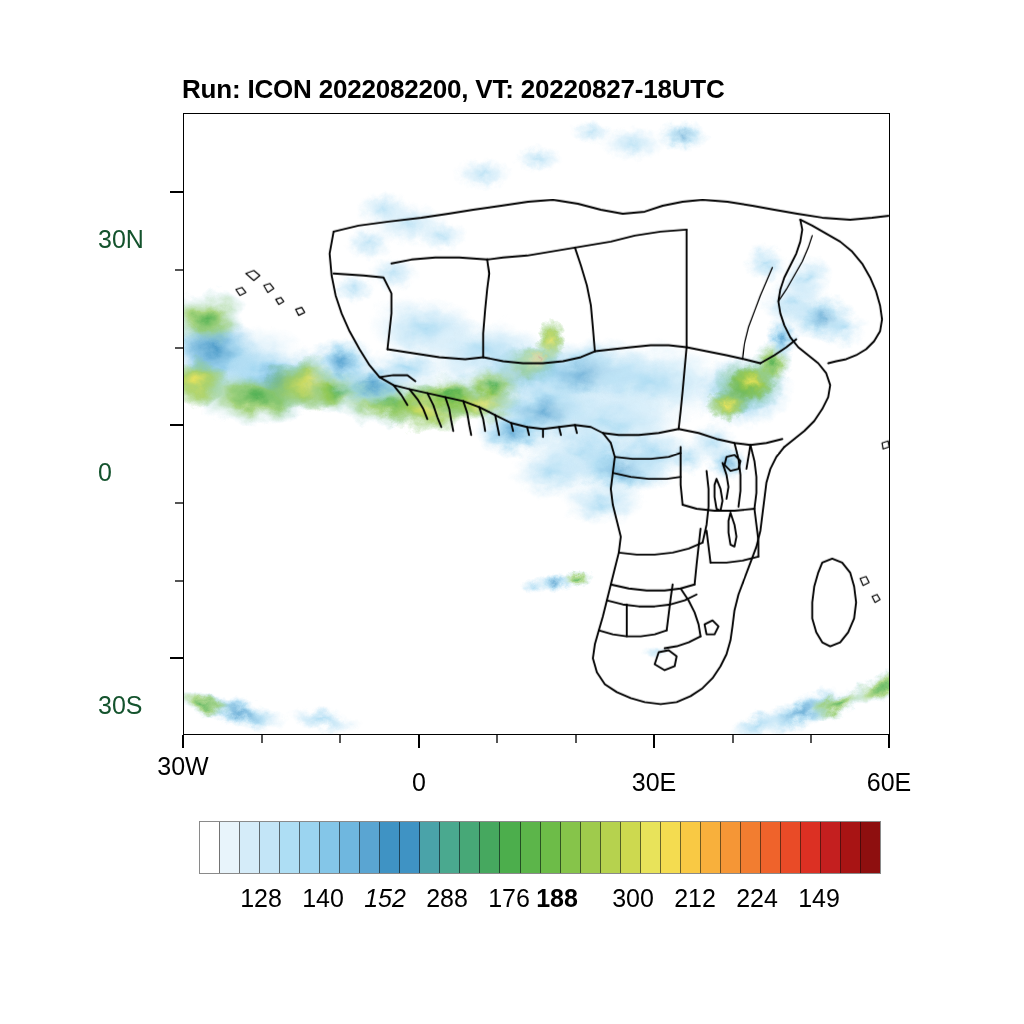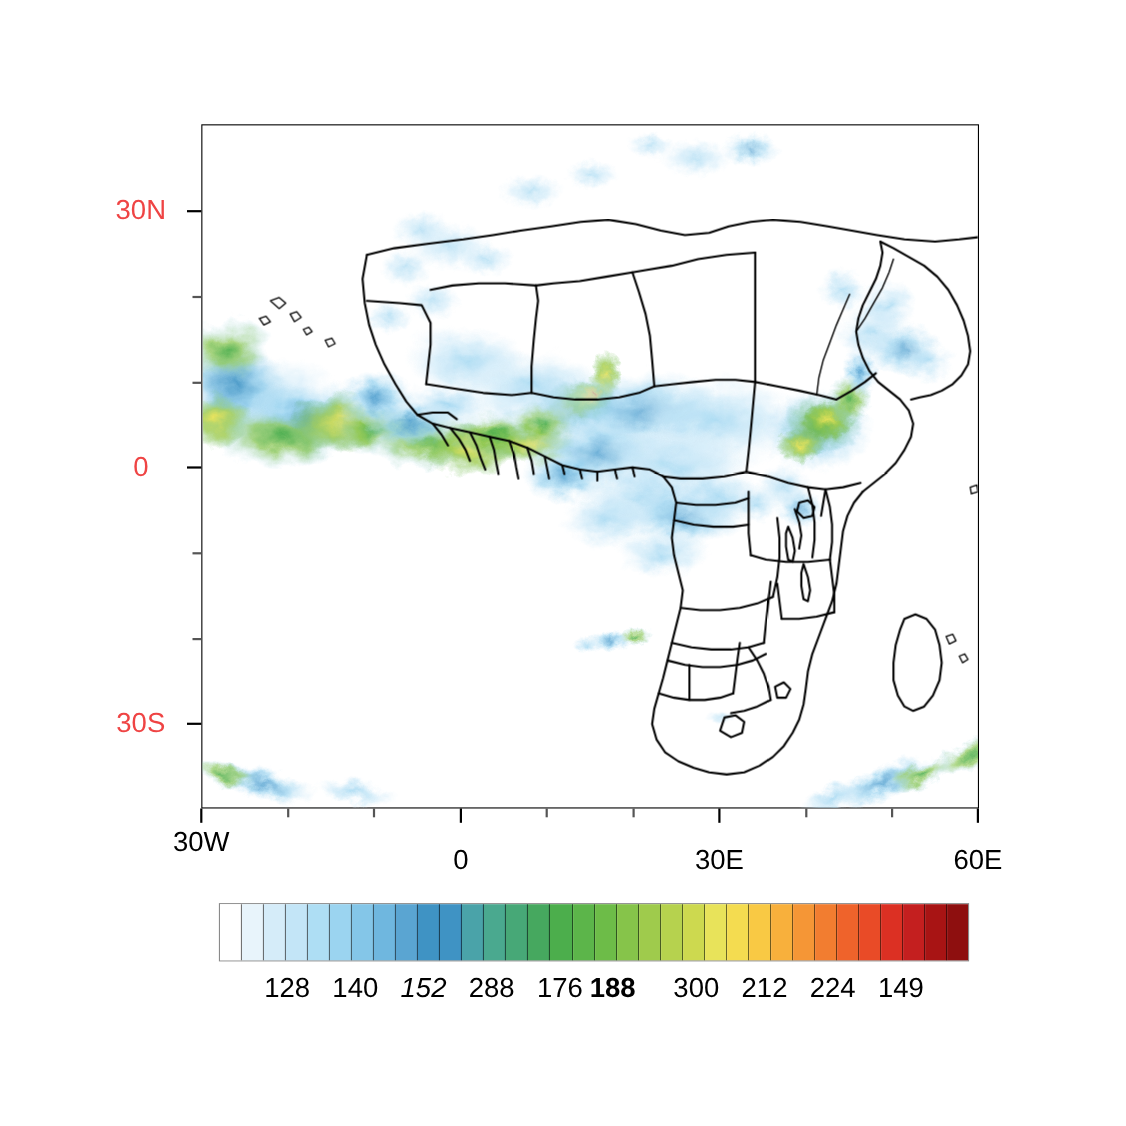--- a/index.html
+++ b/index.html
@@ -53,24 +53,25 @@
   .tick.minor-y{height:1.6px;width:8px;background:#555;}
 
   .xlab{
     position:absolute;
     font-size:25px;font-weight:normal;color:#000;
     transform:translateX(-50%);
     white-space:nowrap;
   }
   .ylab{
     position:absolute;
-    font-size:25px;font-weight:normal;color:#ef4444;
+    font-size:25px;font-weight:normal;color:#14532d;
     transform:translateY(-50%);
-    text-align:center;
+    text-align:left;
     white-space:nowrap;
+    margin-top:47px;
   }
 
   
   #cbar-wrap{
     position:absolute;
     left:199px; top:821px;
     width:682px; height:53px;
   }
   #cbar{
     position:absolute;left:0;top:0;
@@ -93,20 +94,21 @@
     transform:translateX(-50%);
     white-space:nowrap;
     top:884px;
   }
 </style>
 </head>
 <body>
 
 <div id="stage">
 
+  <div class="subtitle">Run: ICON 2022082200,  VT: 20220827-18UTC</div>
 
   <div id="mapframe">
     <svg id="mapsvg" viewBox="0 0 707 622" preserveAspectRatio="none">
       <defs>
         <clipPath id="clipbox">
             <rect x="0" y="0" width="707" height="622"></rect>
           </clipPath>
 
         <radialGradient id="gBlue" cx="50%" cy="50%" r="50%">
           <stop offset="0%" stop-color="#5aa5d2" stop-opacity="0.95"></stop>

